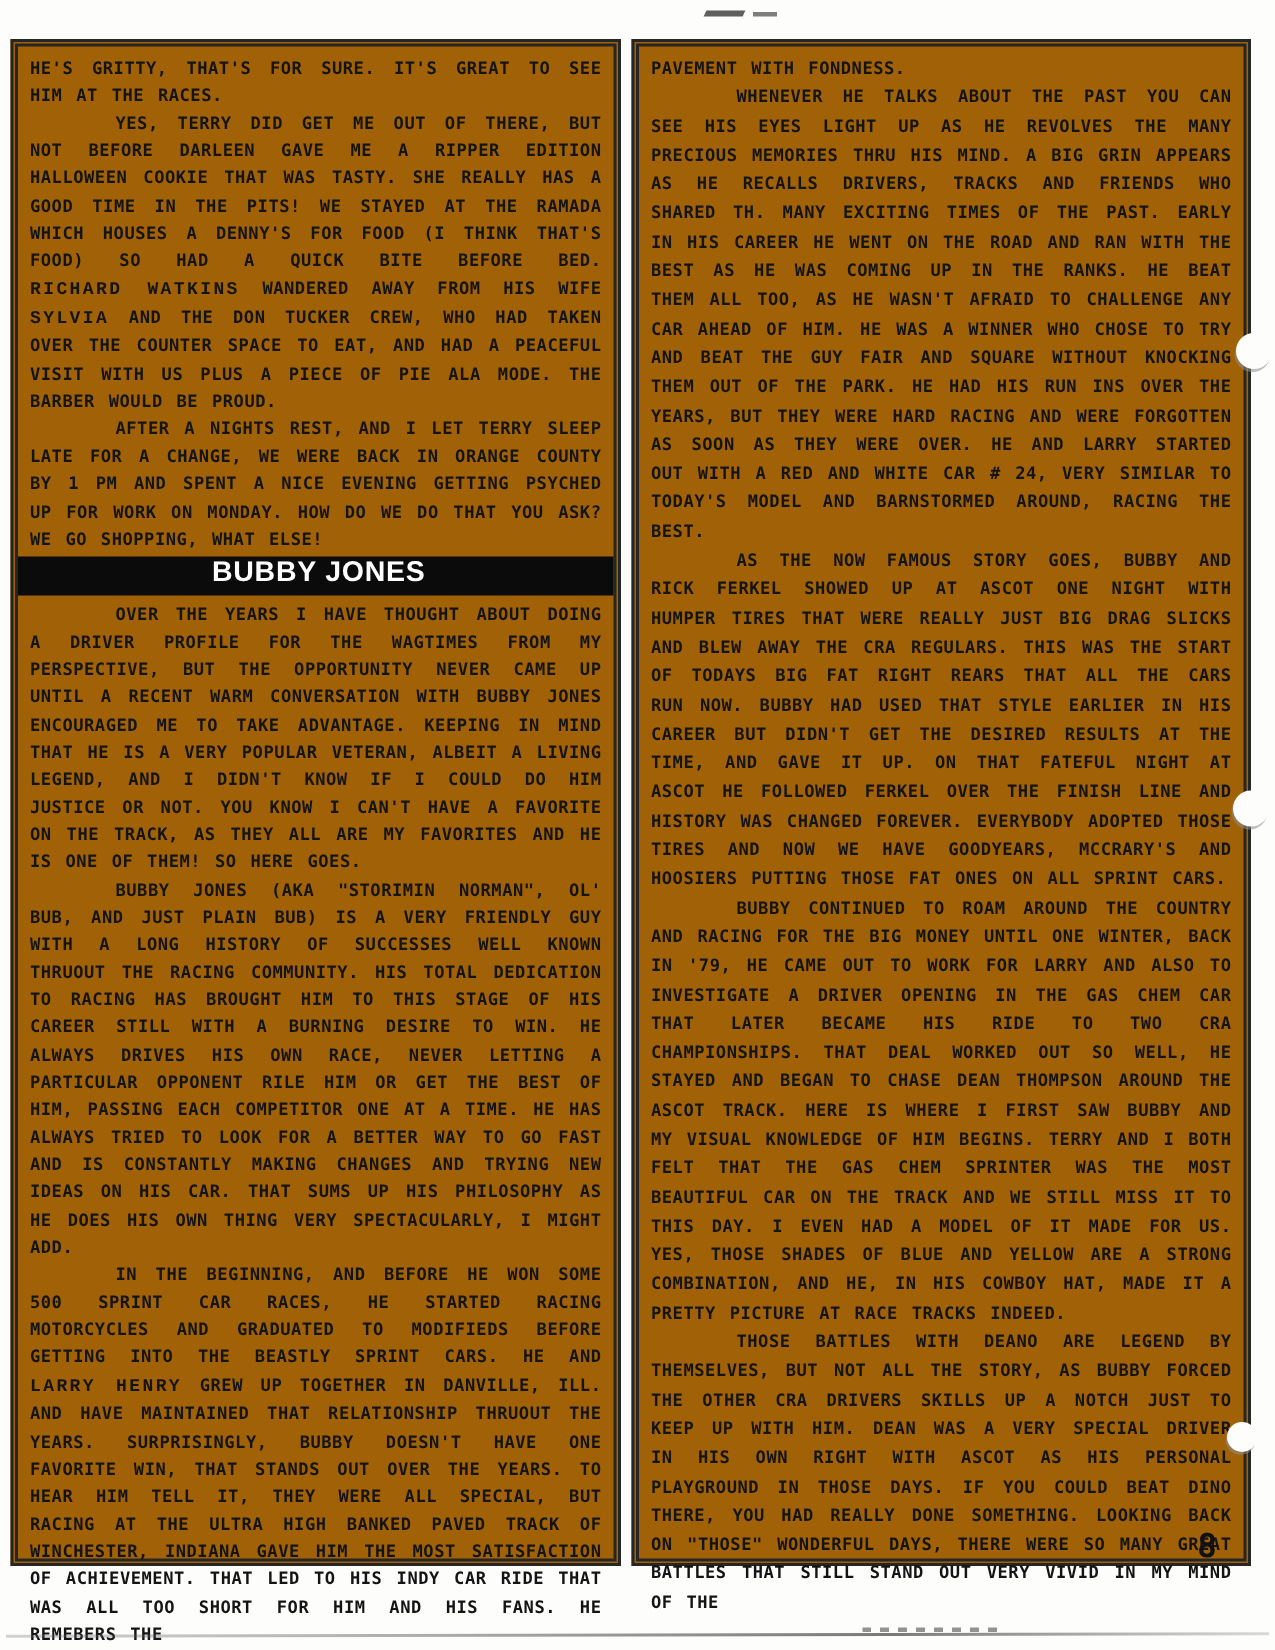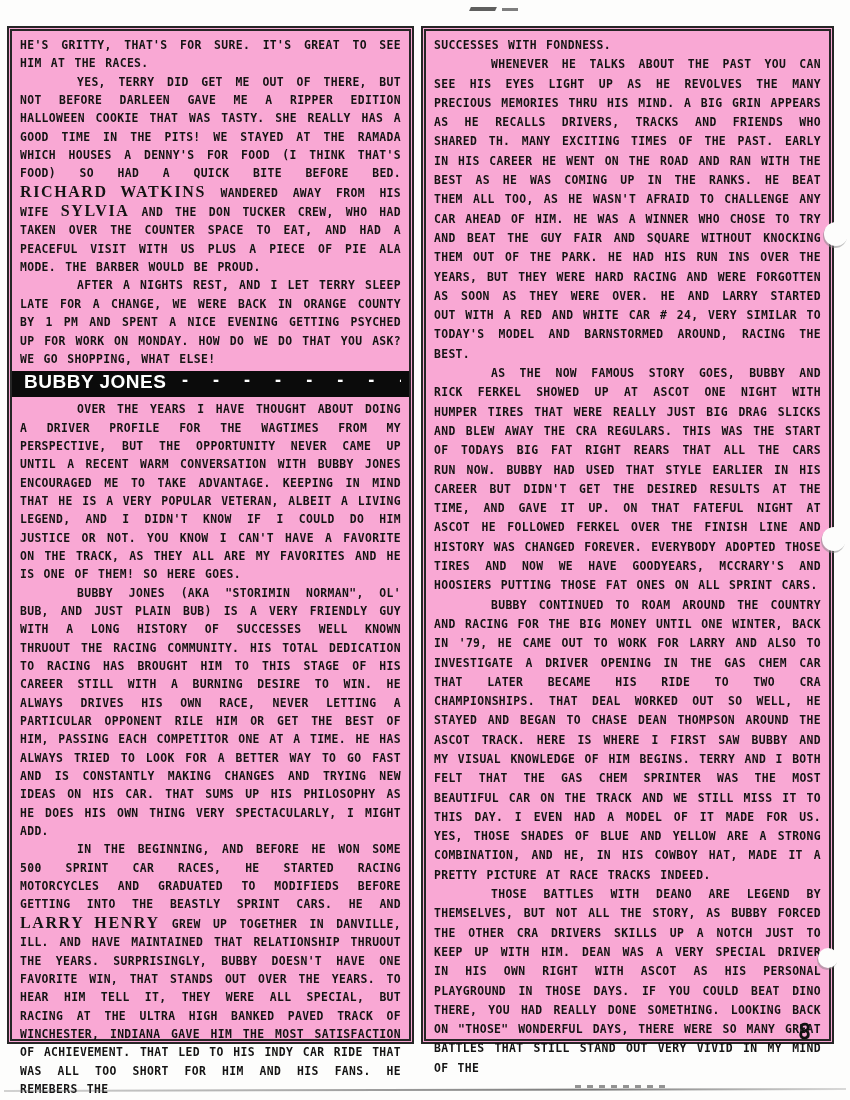--- a/index.html
+++ b/index.html
@@ -18,55 +18,57 @@
     background: #fdfdfc;
     color: #121212;
   }
   .col {
     position: absolute;
     top: 26px;
     height: 1018px;
     box-sizing: border-box;
     border: 5px double #262626;
     padding: 5px 8px 0 8px;
-    background: #f9a8d4;
+    background: #a16207;
   }
   .col-left  { left: 7px;   width: 407px; }
   .col-right { left: 421px; width: 413px; }
 
   .col p {
     margin: 0;
     text-align: justify;
     text-indent: 57px;
     font-size: 11.4px;
     font-weight: bold;
     letter-spacing: 0.35px;
     word-spacing: 2px;
     color: #141414;
   }
   .col-left  p { line-height: 18.35px; }
   .col-right p { line-height: 19.3px; }
   .noindent { text-indent: 0 !important; }
 
   .bold-name {
-    font-family: Liberation Serif, serif;
+    font-family: Liberation Mono, monospace;
     font-weight: 800;
-    font-size: 16px;
+    font-size: 12px;
     letter-spacing: 1.6px;
     white-space: nowrap;
   }
 
   .banner {
     margin: 3px -8px 3px -8px;
     height: 26px;
     background: #0b0b0b;
     color: #ffffff;
     display: flex;
+    align-items: center;
     padding: 0 8px 0 12px;
     overflow: hidden;
+    flex-direction: column;
   }
   .banner-title {
     font-family: "Liberation Sans", sans-serif;
     font-weight: 800;
     font-size: 19px;
     letter-spacing: 0.5px;
     white-space: nowrap;
     padding-bottom: 2px;
   }
   .banner-dashes {
@@ -147,21 +149,21 @@
       <span class="banner-title">BUBBY JONES</span>
       <span class="banner-dashes">- - - - - - - - - - !</span>
     </div>
 
     <p>OVER THE YEARS I HAVE THOUGHT ABOUT DOING A DRIVER PROFILE FOR THE WAGTIMES FROM MY PERSPECTIVE, BUT THE OPPORTUNITY NEVER CAME UP UNTIL A RECENT WARM CONVERSATION WITH BUBBY JONES ENCOURAGED ME TO TAKE ADVANTAGE. KEEPING IN MIND THAT HE IS A VERY POPULAR VETERAN, ALBEIT A LIVING LEGEND, AND I DIDN'T KNOW IF I COULD DO HIM JUSTICE OR NOT. YOU KNOW I CAN'T HAVE A FAVORITE ON THE TRACK, AS THEY ALL ARE MY FAVORITES AND HE IS ONE OF THEM! SO HERE GOES.</p>
     <p>BUBBY JONES (AKA "STORIMIN NORMAN", OL' BUB, AND JUST PLAIN BUB) IS A VERY FRIENDLY GUY WITH A LONG HISTORY OF SUCCESSES WELL KNOWN THRUOUT THE RACING COMMUNITY. HIS TOTAL DEDICATION TO RACING HAS BROUGHT HIM TO THIS STAGE OF HIS CAREER STILL WITH A BURNING DESIRE TO WIN. HE ALWAYS DRIVES HIS OWN RACE, NEVER LETTING A PARTICULAR OPPONENT RILE HIM OR GET THE BEST OF HIM, PASSING EACH COMPETITOR ONE AT A TIME. HE HAS ALWAYS TRIED TO LOOK FOR A BETTER WAY TO GO FAST AND IS CONSTANTLY MAKING CHANGES AND TRYING NEW IDEAS ON HIS CAR. THAT SUMS UP HIS PHILOSOPHY AS HE DOES HIS OWN THING VERY SPECTACULARLY, I MIGHT ADD.</p>
     <p><span>IN THE BEGINNING, AND BEFORE HE WON SOME 500 SPRINT CAR RACES, HE STARTED RACING MOTORCYCLES AND GRADUATED TO MODIFIEDS BEFORE GETTING INTO THE BEASTLY SPRINT CARS.  HE AND </span><span class="bold-name">LARRY HENRY</span><span> GREW UP TOGETHER IN DANVILLE, ILL.  AND HAVE MAINTAINED THAT RELATIONSHIP THRUOUT THE YEARS. SURPRISINGLY, BUBBY DOESN'T HAVE ONE FAVORITE WIN, THAT STANDS OUT OVER THE YEARS. TO HEAR HIM TELL IT, THEY WERE ALL SPECIAL, BUT RACING AT THE ULTRA HIGH BANKED PAVED TRACK OF WINCHESTER, INDIANA GAVE HIM THE MOST SATISFACTION OF ACHIEVEMENT. THAT LED TO HIS INDY CAR RIDE THAT WAS ALL TOO SHORT FOR HIM AND HIS FANS. HE REMEBERS THE</span></p>
   </div>
 
   <div class="col col-right">
-    <p class="noindent">SUCCESSES WITH FONDNESS.</p>
+    <p class="noindent">PAVEMENT WITH FONDNESS.</p>
     <p>WHENEVER HE TALKS ABOUT THE PAST YOU CAN SEE HIS EYES LIGHT UP AS HE REVOLVES THE MANY PRECIOUS MEMORIES THRU HIS MIND. A BIG GRIN APPEARS AS HE RECALLS DRIVERS, TRACKS AND FRIENDS WHO SHARED TH. MANY EXCITING TIMES OF THE PAST. EARLY IN HIS CAREER HE WENT ON THE ROAD AND RAN WITH THE BEST AS HE WAS COMING UP IN THE RANKS. HE BEAT THEM ALL TOO, AS HE WASN'T AFRAID TO CHALLENGE ANY CAR AHEAD OF HIM. HE WAS A WINNER WHO CHOSE TO TRY AND BEAT THE GUY FAIR AND SQUARE WITHOUT KNOCKING THEM OUT OF THE PARK. HE HAD HIS RUN INS OVER THE YEARS, BUT THEY WERE HARD RACING AND WERE FORGOTTEN AS SOON AS THEY WERE OVER. HE AND LARRY STARTED OUT WITH A RED AND WHITE CAR # 24, VERY SIMILAR TO TODAY'S MODEL AND BARNSTORMED AROUND, RACING THE BEST.</p>
     <p>AS THE NOW FAMOUS STORY GOES, BUBBY AND RICK FERKEL SHOWED UP AT ASCOT ONE NIGHT WITH HUMPER TIRES THAT WERE REALLY JUST BIG DRAG SLICKS AND BLEW AWAY THE CRA REGULARS. THIS WAS THE START OF TODAYS BIG FAT RIGHT REARS THAT ALL THE CARS RUN NOW. BUBBY HAD USED THAT STYLE EARLIER IN HIS CAREER BUT DIDN'T GET THE DESIRED RESULTS AT THE TIME, AND GAVE IT UP. ON THAT FATEFUL NIGHT AT ASCOT HE FOLLOWED FERKEL OVER THE FINISH LINE AND HISTORY WAS CHANGED FOREVER. EVERYBODY ADOPTED THOSE TIRES AND NOW WE HAVE GOODYEARS, MCCRARY'S AND HOOSIERS PUTTING THOSE FAT ONES ON ALL SPRINT CARS.</p>
     <p>BUBBY CONTINUED TO ROAM AROUND THE COUNTRY AND RACING FOR THE BIG MONEY UNTIL ONE WINTER, BACK IN '79, HE CAME OUT TO WORK FOR LARRY AND ALSO TO INVESTIGATE A DRIVER OPENING IN THE GAS CHEM CAR THAT LATER BECAME HIS RIDE TO TWO CRA CHAMPIONSHIPS. THAT DEAL WORKED OUT SO WELL, HE STAYED AND BEGAN TO CHASE DEAN THOMPSON AROUND THE ASCOT TRACK. HERE IS WHERE I FIRST SAW BUBBY AND MY VISUAL KNOWLEDGE OF HIM BEGINS.  TERRY AND I BOTH FELT THAT THE GAS CHEM SPRINTER WAS THE MOST BEAUTIFUL CAR ON THE TRACK AND WE STILL MISS IT TO THIS DAY. I EVEN HAD A MODEL OF IT MADE FOR US. YES, THOSE SHADES OF BLUE AND YELLOW ARE A STRONG COMBINATION, AND HE, IN HIS COWBOY HAT, MADE IT A PRETTY PICTURE AT RACE TRACKS INDEED.</p>
     <p>THOSE BATTLES WITH DEANO ARE LEGEND BY THEMSELVES, BUT NOT ALL THE STORY, AS BUBBY FORCED THE OTHER CRA DRIVERS SKILLS UP A NOTCH JUST TO KEEP UP WITH HIM. DEAN WAS A VERY SPECIAL DRIVER IN HIS OWN RIGHT WITH ASCOT AS HIS PERSONAL PLAYGROUND IN THOSE DAYS. IF YOU COULD BEAT DINO THERE, YOU HAD REALLY DONE SOMETHING. LOOKING BACK ON "THOSE" WONDERFUL DAYS, THERE WERE SO MANY GREAT BATTLES THAT STILL STAND OUT VERY VIVID IN MY MIND OF THE</p>
   </div>
 
   <div class="curl curl-1"></div>
   <div class="curl curl-2"></div>
   <div class="curl curl-3"></div>
 

